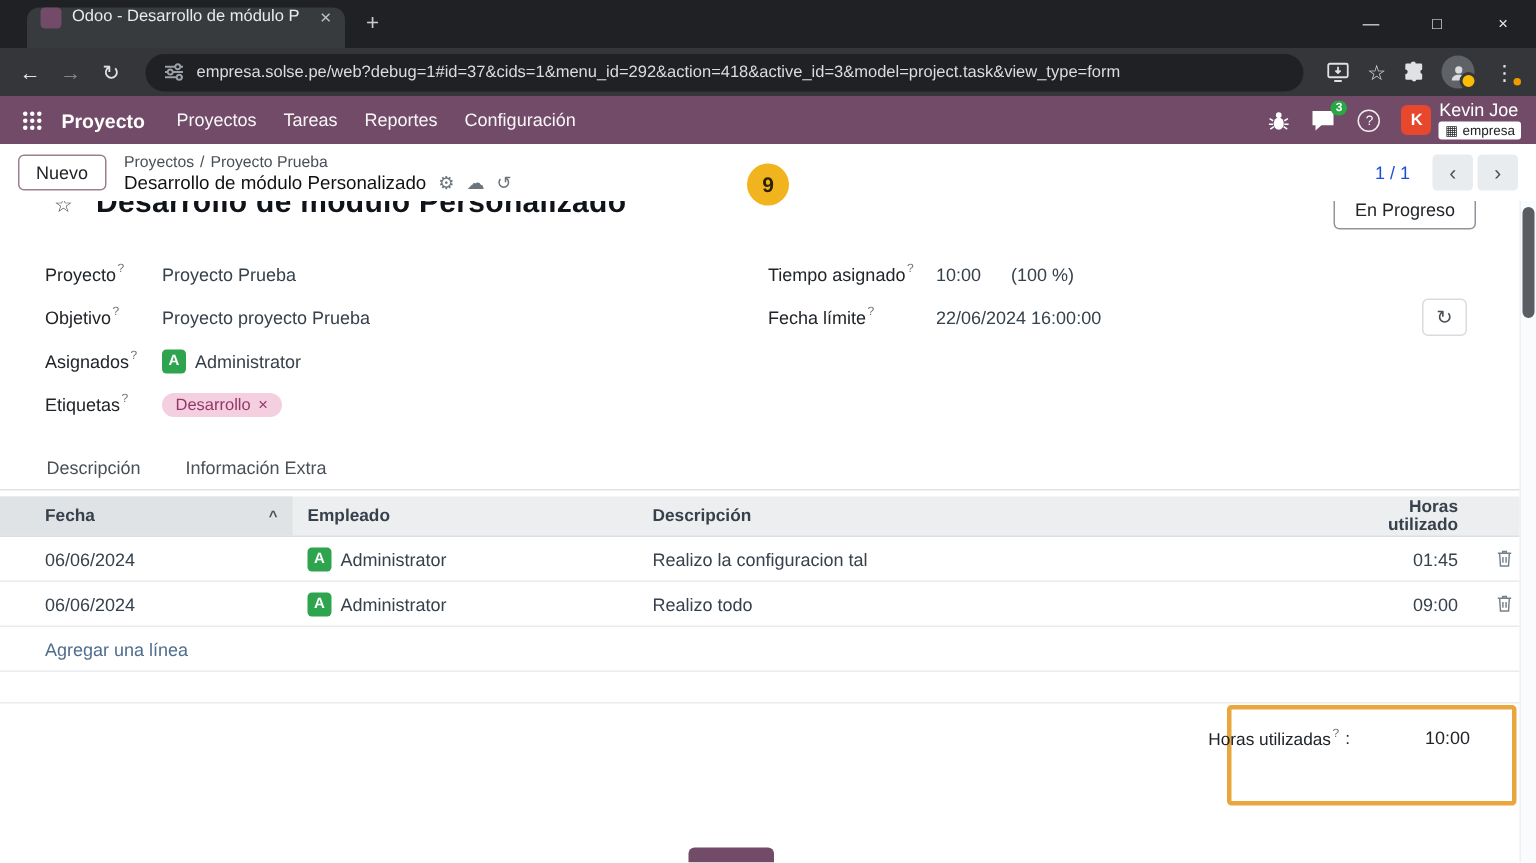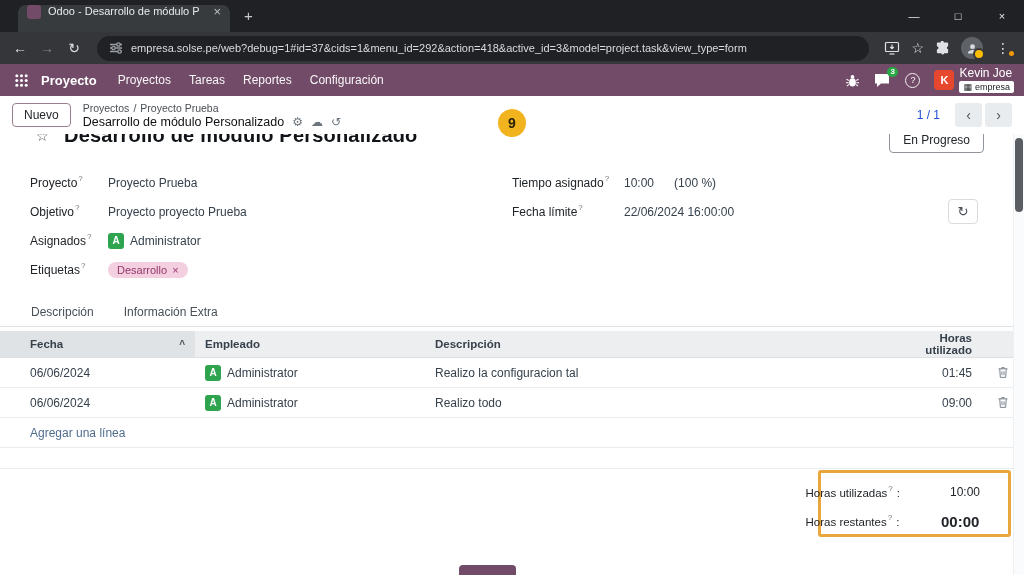--- a/index.html
+++ b/index.html
@@ -331,24 +331,20 @@
     </div>
 
     <div class="sheet-sep"></div>
   </div>
 
   <div class="totals">
     <div class="trow">
       <span class="tlabel"><span>Horas utilizadas</span><sup>?</sup><span class="tsep">:</span></span>
       <span class="tvalue">10:00</span>
     </div>
-    <div class="trow">
-      <span class="tlabel"><span>Horas restantes</span><sup>?</sup><span class="tsep">:</span></span>
-      <span class="tvalue big">00:00</span>
-    </div>
   </div>
 
   <div class="hl-rect"></div>
   <div class="step-badge">9</div>
   <div class="bottom-widget"></div>
 
   <div class="scrollbar">
     <div class="scroll-thumb"></div>
   </div>
 

